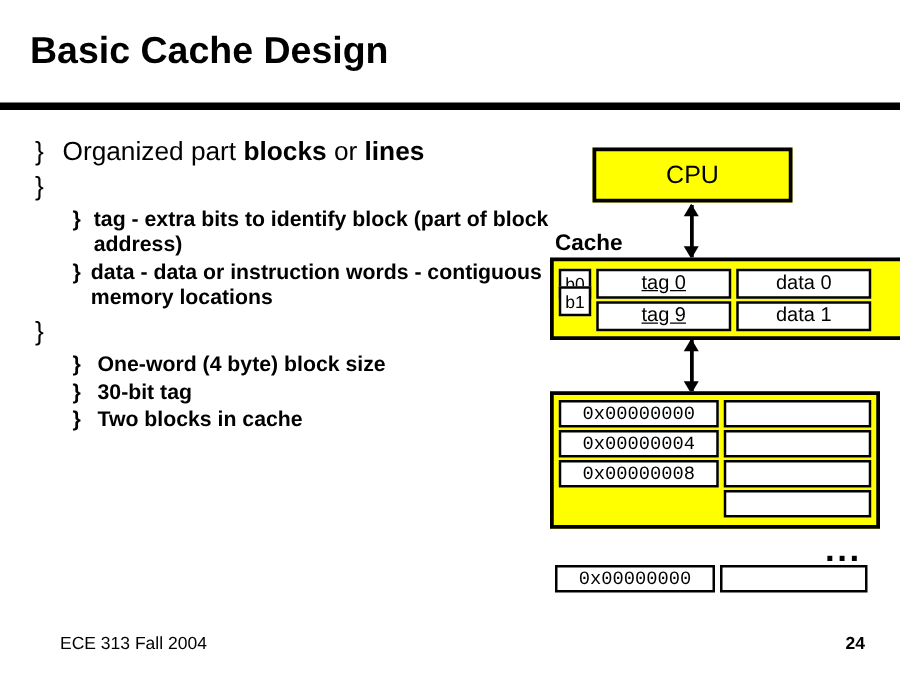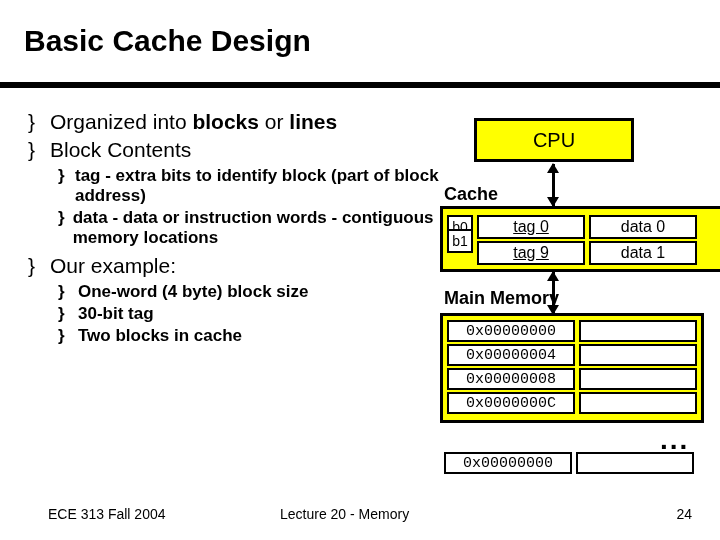--- a/index.html
+++ b/index.html
@@ -31,51 +31,49 @@
   .mm-box { position: absolute; left: 440px; top: 313px; width: 264px; height: 110px; background: #ffff00; border: 3px solid #000; }
   .mm-row { position: absolute; height: 22px; border: 2px solid #000; background: #fff; font-size: 15px; display: flex; align-items: center; }
   .mm-col0 { left: 4px; width: 128px; justify-content: center; font-family: "Courier New", monospace; }
   .mm-col1 { left: 136px; width: 118px; }
   .dots { position: absolute; left: 660px; top: 424px; font-size: 28px; font-weight: bold; letter-spacing: 2px; }
   .mm-extra { position: absolute; left: 444px; top: 452px; width: 128px; height: 22px; border: 2px solid #000; background: #fff; font-size: 15px; display: flex; align-items: center; justify-content: center; font-family: "Courier New", monospace; }
   .mm-extra2 { position: absolute; left: 576px; top: 452px; width: 118px; height: 22px; border: 2px solid #000; background: #fff; }
   .footer { position: absolute; bottom: 18px; font-size: 14px; }
   #f1 { left: 48px; }
   #f2 { left: 280px; }
-  #f3 { right: 28px; }
+  #f3 { right: 28px; font-weight: bold; }
 </style>
 </head>
 <body>
 <div class="slide">
 
 <div class="title">Basic Cache Design</div>
 <div class="hr"></div>
 
 <div class="content">
   <div class="bul1">
     <span class="mk">}</span>
     <span>
-      <span class="nb">Organized into </span><b>blocks</b><span class="nb"> or </span><b>lines</b>
+      <span class="nb">Organized part </span><b>blocks</b><span class="nb"> or </span><b>lines</b>
     </span>
   </div>
   <div class="bul1">
     <span class="mk">}</span>
-    <span>Block Contents</span>
   </div>
   <div class="bul2">
     <span class="mk">}</span>
     <span><b>tag</b><span> - extra bits to identify block (part of block address)</span></span>
   </div>
   <div class="bul2">
     <span class="mk">}</span>
     <span><b>data</b><span> - data or instruction words - contiguous memory locations</span></span>
   </div>
   <div class="bul1" style="margin-top:6px">
     <span class="mk">}</span>
-    <span>Our example:</span>
   </div>
   <div class="bul2">
     <span class="mk">}</span>
     <span>One-word (4 byte) block size</span>
   </div>
   <div class="bul2">
     <span class="mk">}</span>
     <span>30-bit tag</span>
   </div>
   <div class="bul2">
@@ -92,32 +90,29 @@
   <div class="cache-row cache-col0" style="top:6px">b0</div>
   <div class="cache-row cache-col1" style="top:6px">tag 0</div>
   <div class="cache-row cache-col2" style="top:6px">data 0</div>
   <div class="cache-row cache-col0" style="top:20px">b1</div>
   <div class="cache-row cache-col1" style="top:32px">tag 9</div>
   <div class="cache-row cache-col2" style="top:32px">data 1</div>
 </div>
 
 <div class="arrow" id="arrow2"></div>
 
-<div class="mm-lbl">Main Memory</div>
 <div class="mm-box">
   <div class="mm-row mm-col0" style="top:4px">0x00000000</div>
   <div class="mm-row mm-col1" style="top:4px"></div>
   <div class="mm-row mm-col0" style="top:28px">0x00000004</div>
   <div class="mm-row mm-col1" style="top:28px"></div>
   <div class="mm-row mm-col0" style="top:52px">0x00000008</div>
   <div class="mm-row mm-col1" style="top:52px"></div>
-  <div class="mm-row mm-col0" style="top:76px">0x0000000C</div>
   <div class="mm-row mm-col1" style="top:76px"></div>
 </div>
 <div class="dots">...</div>
 <div class="mm-extra">0x00000000</div>
 <div class="mm-extra2"></div>
 
 <div class="footer" id="f1">ECE 313 Fall 2004</div>
-<div class="footer" id="f2">Lecture 20 - Memory</div>
 <div class="footer" id="f3">24</div>
 
 </div>
 
 </body></html>

